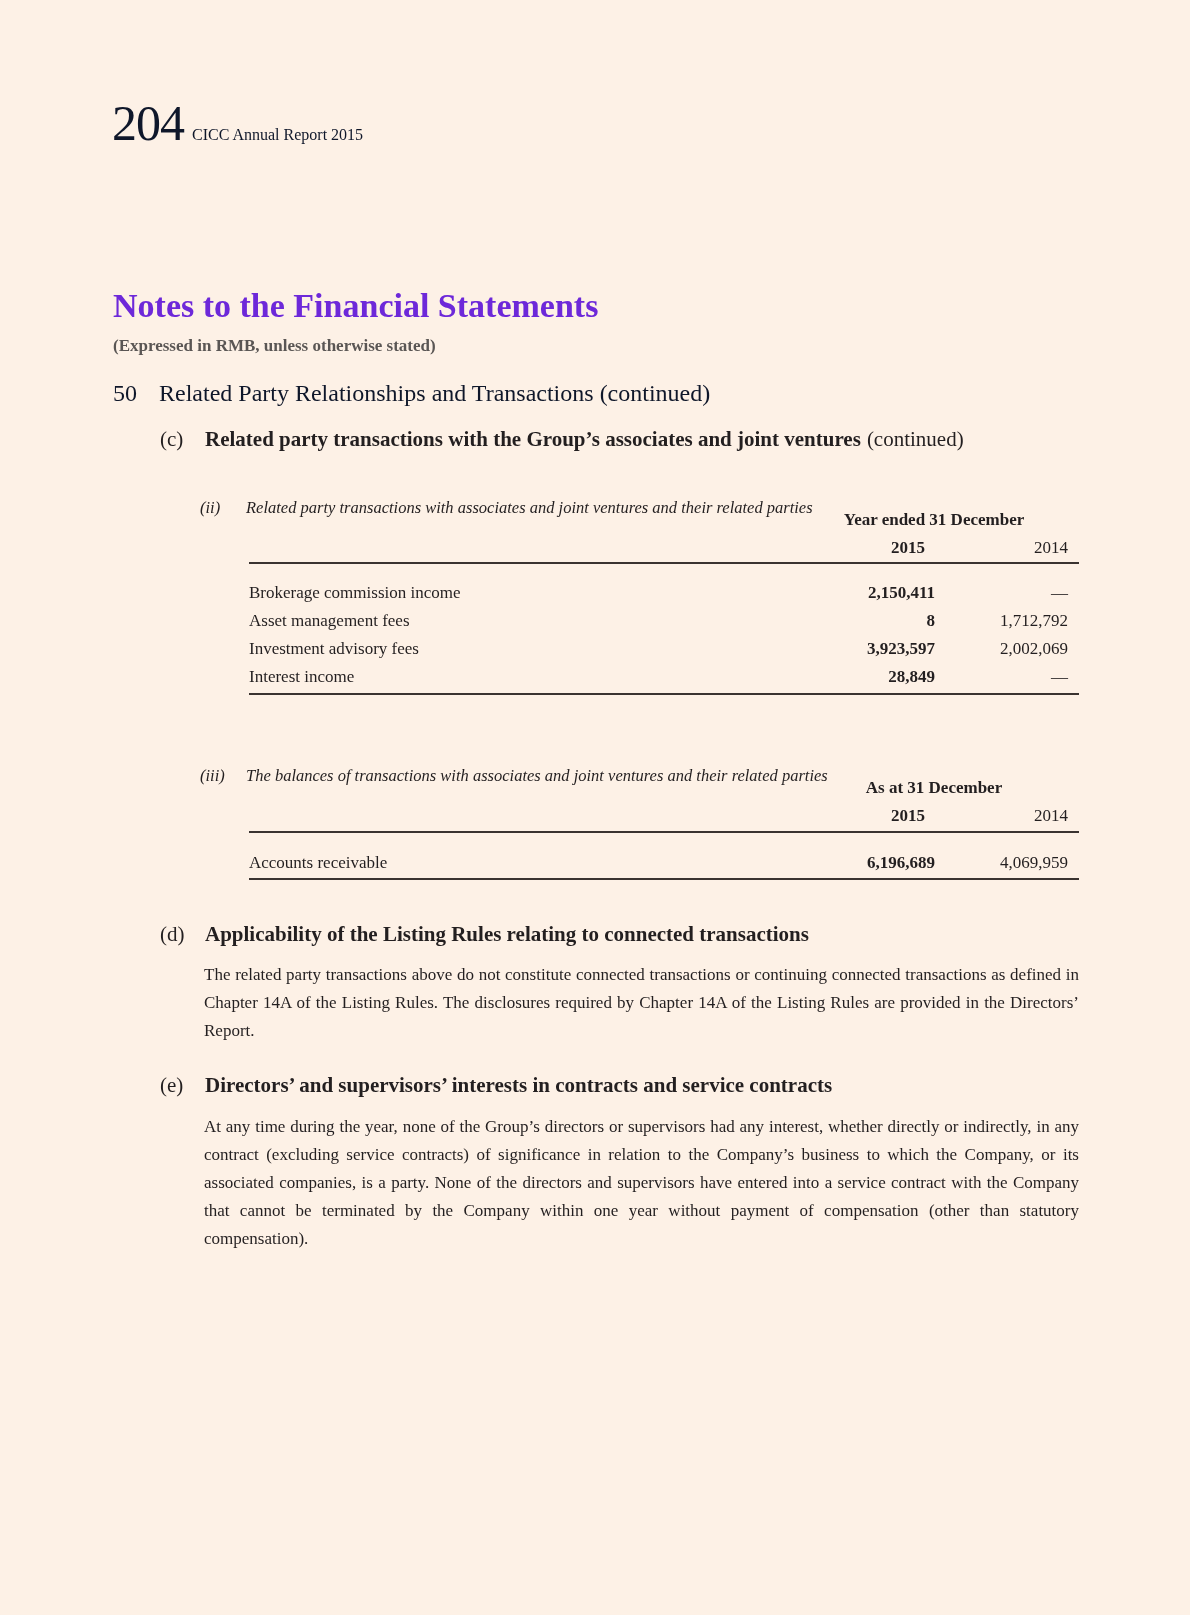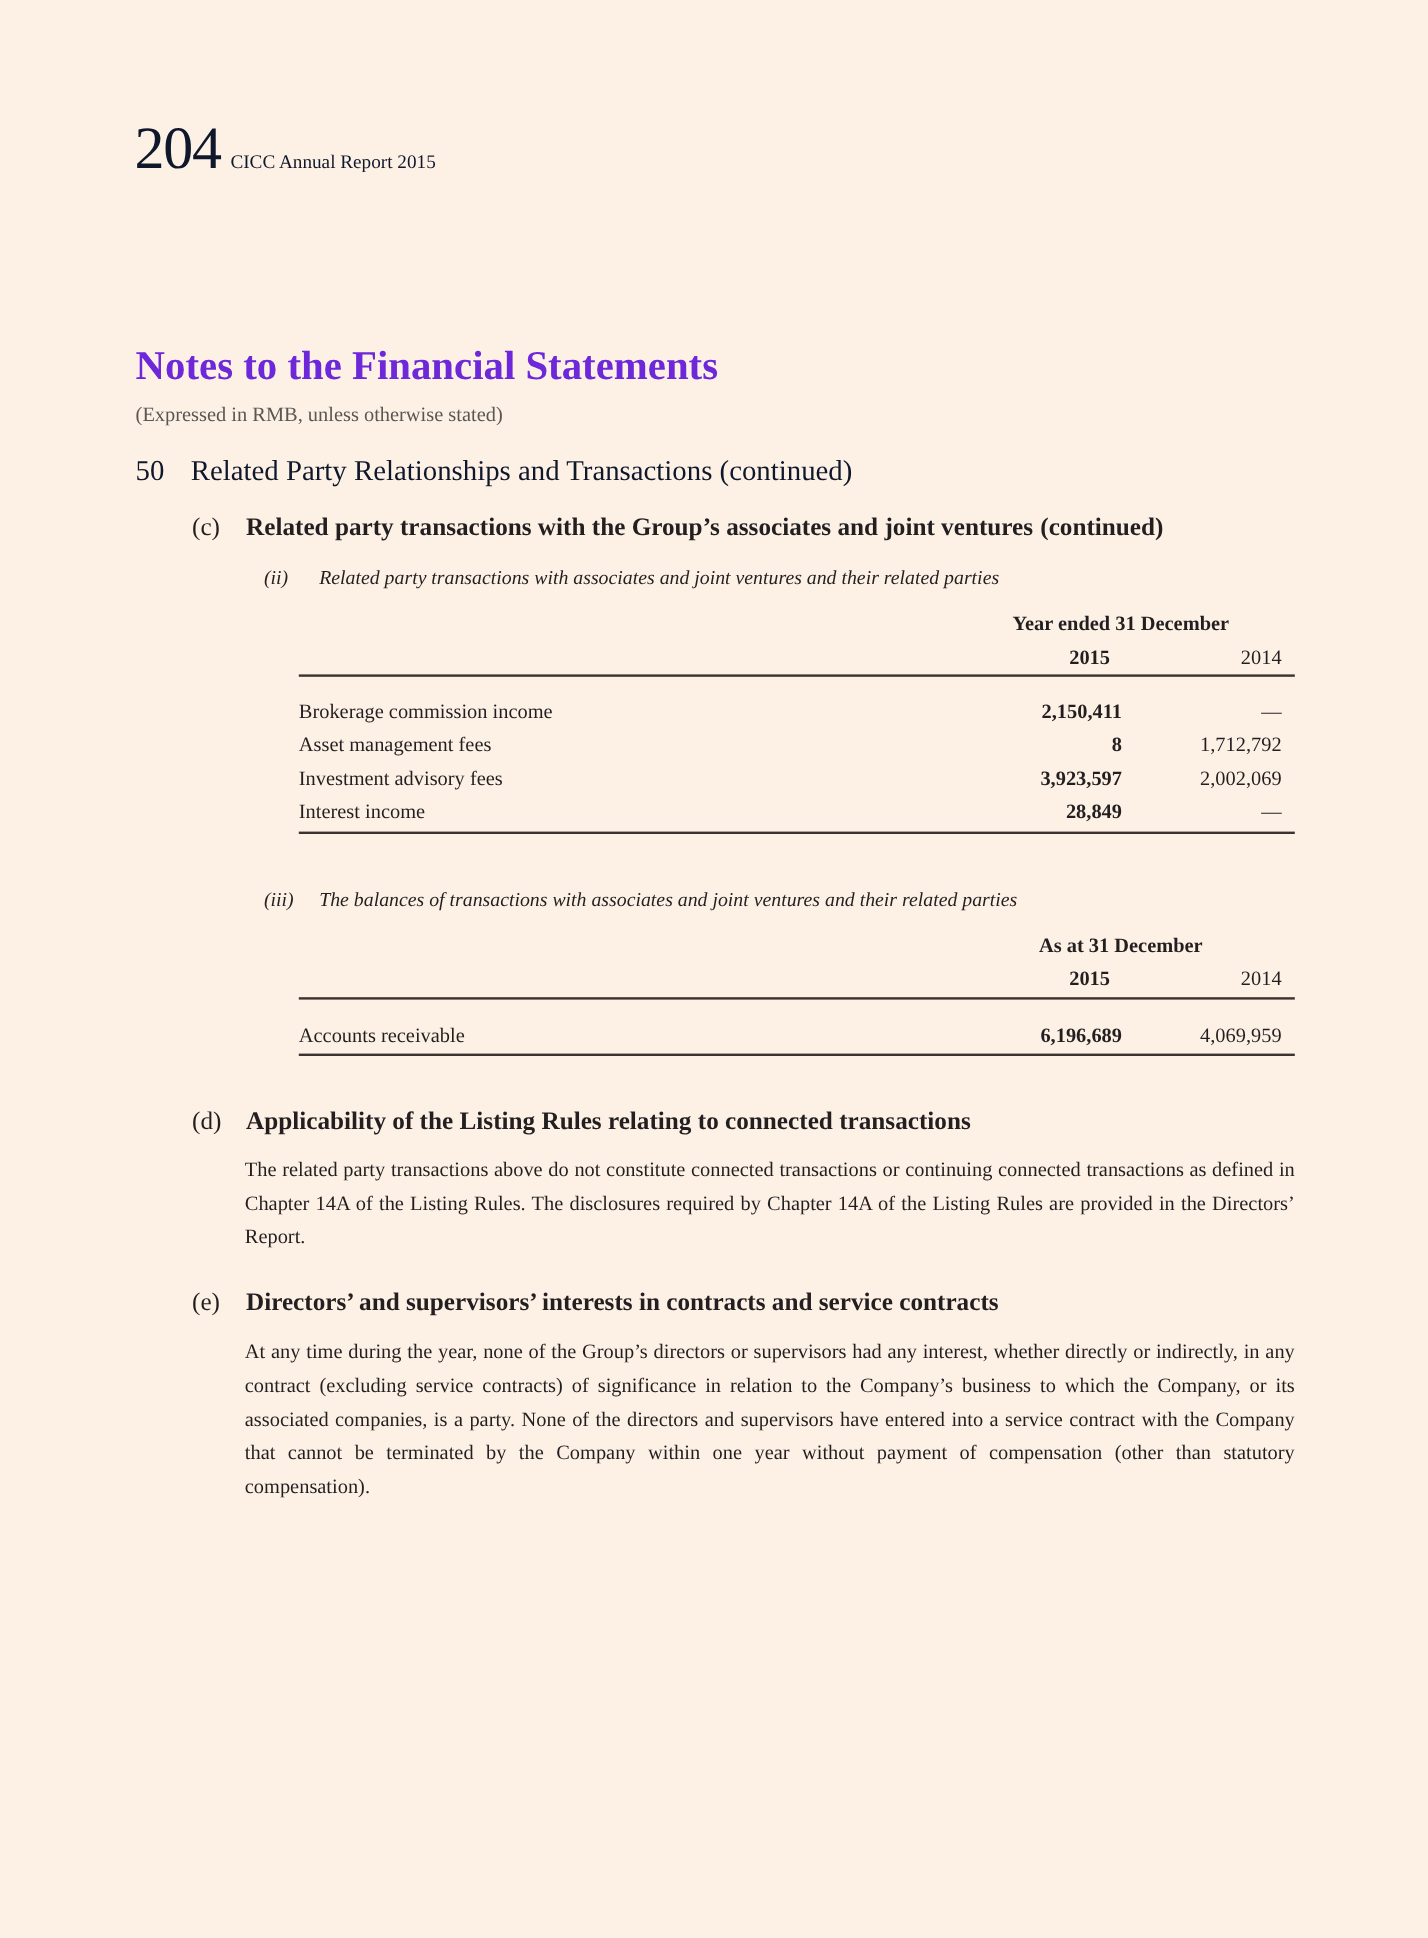--- a/index.html
+++ b/index.html
@@ -9,30 +9,30 @@
     font-family: "Liberation Serif", "DejaVu Serif", serif;
     color: #231f20;
     position: relative;
     overflow: hidden;
   }
   .page-header { position: absolute; left: 112px; top: 98px; display: flex; align-items: baseline; color: #0f172a; }
   .page-number { font-size: 50px; line-height: 1; letter-spacing: -1px; }
   .report-name { font-size: 16px; margin-left: 8px; }
 
   .title { position: absolute; left: 113px; top: 287px; font-size: 34px; font-weight: bold; color: #6d28d9; }
-  .subtitle { position: absolute; left: 113px; top: 336px; font-size: 17px; color: #5a5654; }
+  .subtitle { position: absolute; left: 113px; top: 336px; font-size: 17px; color: #5a5654; font-weight: bold; }
   .section { position: absolute; left: 113px; top: 380px; font-size: 24px; color: #0f172a; display: flex; }
   .section .num { width: 46px; }
 
   .sub-heading { position: absolute; left: 160px; display: flex; font-size: 21px; }
   .sub-heading .letter { width: 45px; }
   .sub-heading .bold { font-weight: bold; }
-  .sub-heading .plain { font-weight: bold; margin-left: 6px; text-align: right; }
+  .sub-heading .plain { font-weight: normal; margin-left: 6px; text-align: right; }
 
-  .roman { position: absolute; left: 220px; display: flex; font-size: 16.5px; font-style: italic; }
+  .roman { position: absolute; left: 200px; display: flex; font-size: 16.5px; font-style: italic; margin-top: 26px; }
   .roman .r { width: 46px; }
 
   .tbl { position: absolute; left: 249px; width: 830px; font-size: 17px; }
   .tbl .period { position: absolute; font-weight: bold; text-align: center; width: 220px; }
   .tbl .col { position: absolute; text-align: right; }
   .tbl .rule { position: absolute; left: 0; width: 830px; height: 2px; background: #3a3330; }
   .tbl .row { position: absolute; left: 0; width: 830px; height: 28px; }
   .tbl .row .label { position: absolute; left: 0; }
   .tbl .row .v15 { position: absolute; right: 144px; font-weight: bold; text-align: right; }
   .tbl .row .v14 { position: absolute; right: 11px; text-align: right; }

